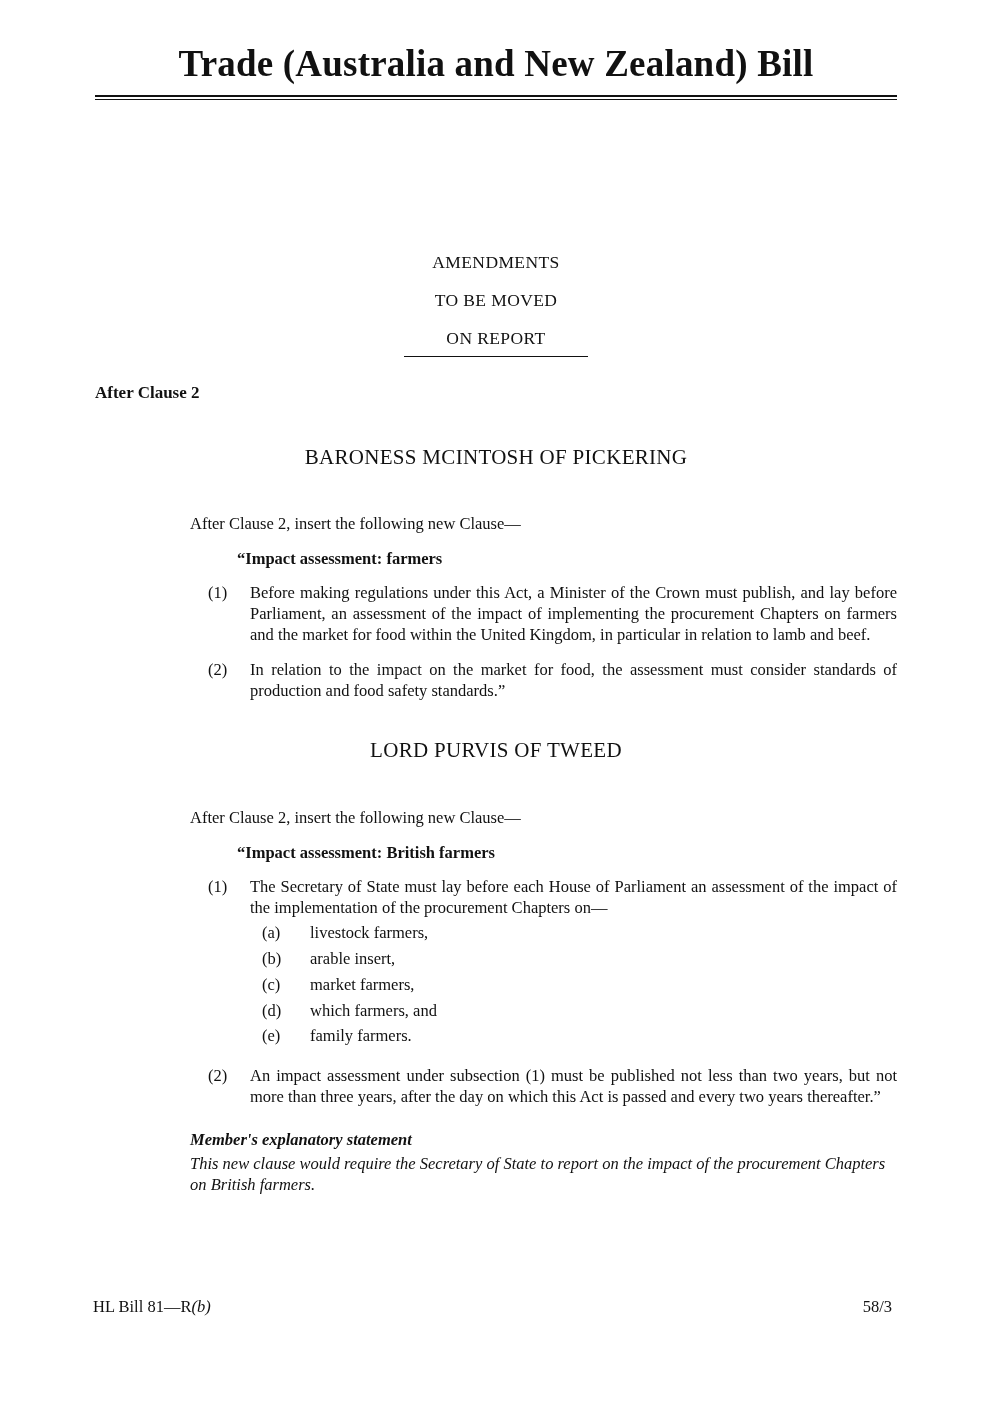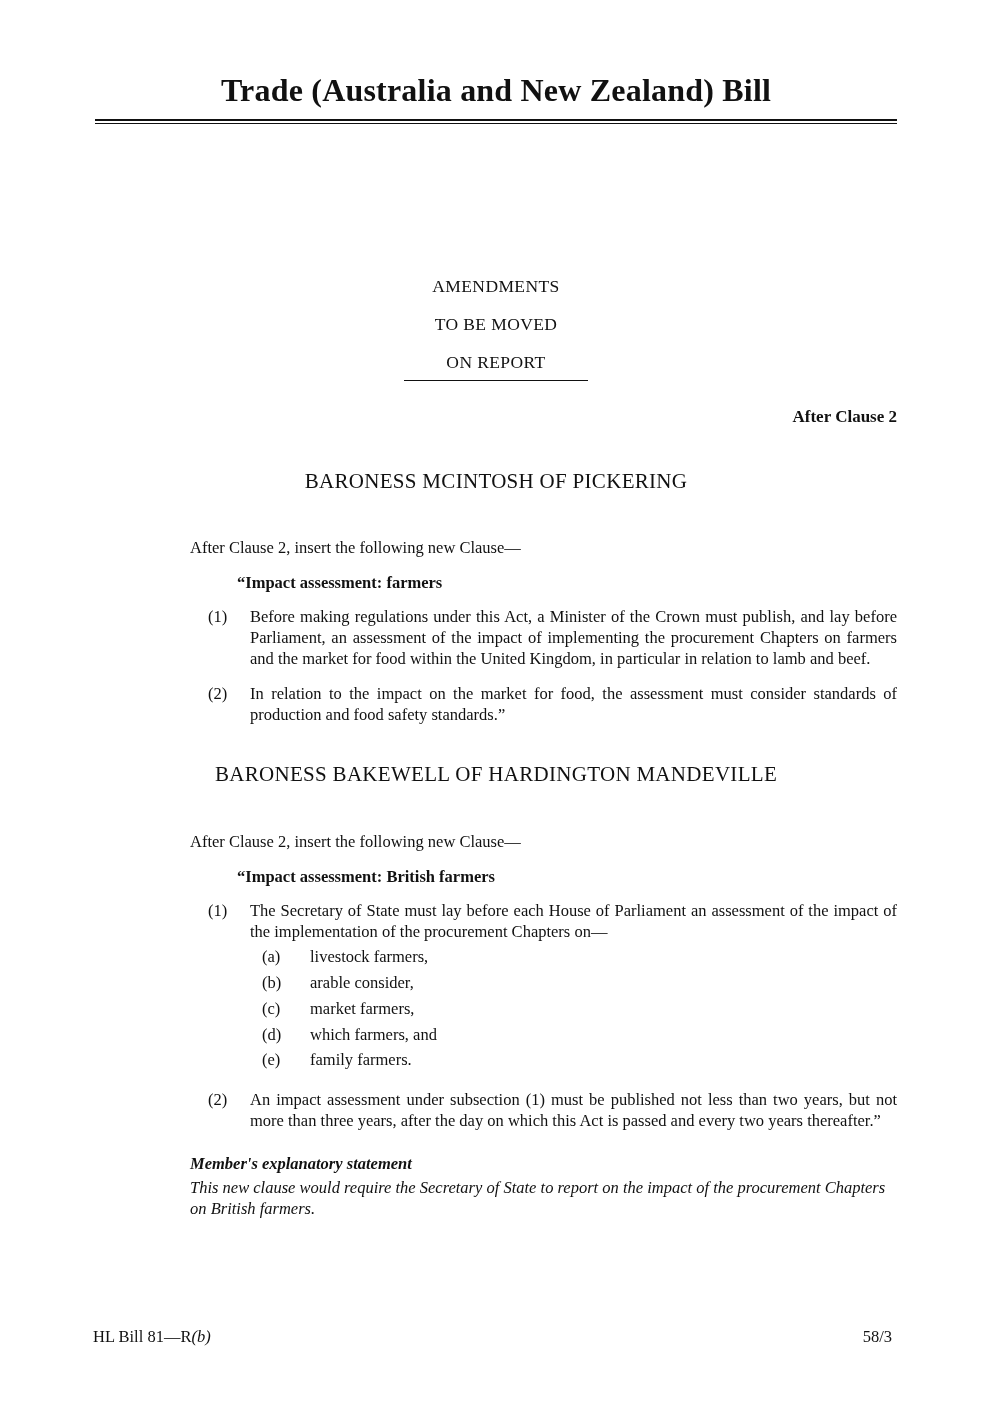--- a/index.html
+++ b/index.html
@@ -15,23 +15,23 @@
   .page {
     position: relative;
     width: 991px;
     height: 1401px;
     padding: 0 94px 0 95px;
     background: #ffffff;
   }
 
   
   .bill-title {
-    margin-top: 72px;
+    margin-top: 42px;
     text-align: center;
-    font-size: 32px;
+    font-size: 37px;
     font-weight: bold;
     letter-spacing: 0.2px;
   }
   .double-rule {
     margin-top: 10px;
     height: 5px;
     border-top: 2.5px solid #111;
     border-bottom: 1.5px solid #111;
   }
 
@@ -44,21 +44,21 @@
   }
   .amend-head .head-line { margin-bottom: 17px; }
   .head-underlined {
     display: inline-block;
     padding: 0 42px 7px 42px;
     border-bottom: 1.2px solid #111;
   }
 
   .section-heading {
     margin-top: 26px;
-    text-align: right;
+    text-align: left;
     font-weight: bold;
     font-size: 17px;
   }
 
   .sponsors {
     text-align: center;
     font-size: 21px;
     letter-spacing: 0.3px;
   }
   .sponsors .sponsor-line { line-height: 1.45; }
@@ -160,38 +160,38 @@
   </div>
 
   <div class="subsection">
     <span class="num">(2)</span>
     <div class="sub-body">
       <div class="sub-text">In relation to the impact on the market for food, the assessment must consider standards of production and food safety standards.”</div>
     </div>
   </div>
 
   <div class="sponsors sponsors-2 mt-amend2">
-    <div class="sponsor-line">BARONESS BAKEWELL OF HARDINGTON MANDEVILLE</div>
+    <div class="sponsor-line">LORD PURVIS OF TWEED</div>
   </div>
 
   <p class="instruction">After Clause 2, insert the following new Clause—</p>
   <p class="clause-title">“Impact assessment: British farmers</p>
 
   <div class="subsection">
     <span class="num">(1)</span>
     <div class="sub-body">
       <div class="sub-text">The Secretary of State must lay before each House of Parliament an assessment of the impact of the implementation of the procurement Chapters on—</div>
       <div class="item-list">
         <div class="item">
           <span class="inum">(a)</span>
           <span>livestock farmers,</span>
         </div>
         <div class="item">
           <span class="inum">(b)</span>
-          <span>arable consider,</span>
+          <span>arable insert,</span>
         </div>
         <div class="item">
           <span class="inum">(c)</span>
           <span>market farmers,</span>
         </div>
         <div class="item">
           <span class="inum">(d)</span>
           <span>which farmers, and</span>
         </div>
         <div class="item">

